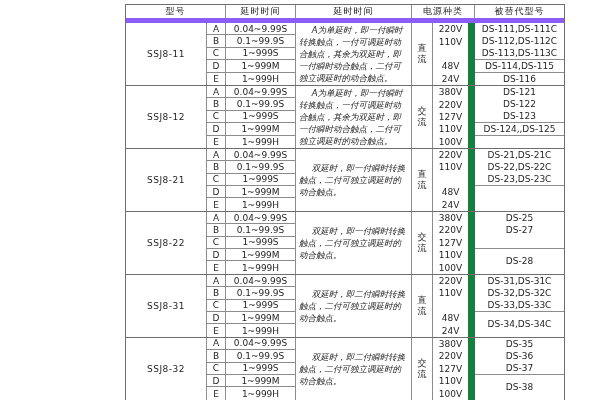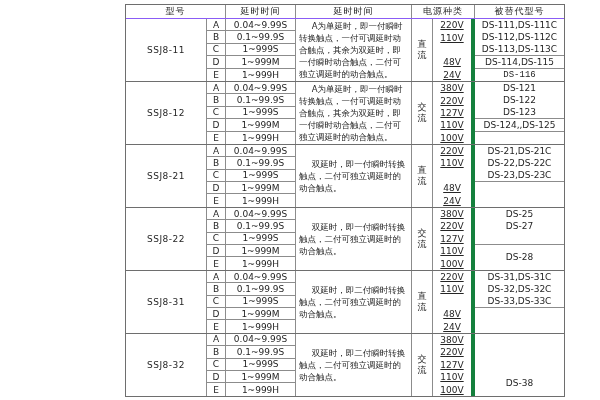--- a/index.html
+++ b/index.html
@@ -15,21 +15,21 @@
     margin:4px 0 0 125px;
     border:1px solid #6e6e6e;
     background:#fff;
     font-size:9px;
   }
   
   .hrow{
     display:grid;
     grid-template-columns:100px 70px 116px 63px 1fr;
     height:13px;
-    border-bottom:1px solid #8b5cf6;
+    border-bottom:5px solid #8b5cf6;
   }
   .hc{
     display:flex;align-items:center;justify-content:center;
     border-right:1px solid #8c8c8c;
     font-size:9px;letter-spacing:1px;
   }
   .hc.last{border-right:none;}
   
   .sec{
     display:grid;
@@ -38,36 +38,36 @@
     border-bottom:1px solid #6e6e6e;
   }
   .sec:last-child{border-bottom:none;}
   .cell{
     display:flex;align-items:center;justify-content:center;
     border-right:1px solid #8c8c8c;
     overflow:hidden;white-space:nowrap;
   }
   .model{grid-area:1/1/6/2;letter-spacing:.5px;text-align:right;}
   .rb{border-bottom:1px solid #8c8c8c;}
-  .contact{grid-area:1/4/6/5;padding:0 3px;}
+  .contact{grid-area:1/4/6/5;padding:0 3px;font-style:italic;}
   .ctext{
     margin:0;width:100%;
     font-size:8.5px;line-height:12px;
     text-indent:1.5em;text-align:left;
     white-space:normal;
   }
   .dcac{grid-area:1/5/6/6;flex-direction:column;gap:2px;line-height:9px;}
-  .vline{border-right:4px solid #15803d;display:flex;align-items:center;justify-content:center;text-decoration:underline;}
+  .vline{border-right:7px solid #15803d;display:flex;align-items:center;justify-content:center;}
   .rtop{
     grid-area:1/7/4/8;border-right:none;border-bottom:1px solid #8c8c8c;
     flex-direction:column;align-items:stretch;justify-content:flex-start;
   }
   .rline{height:12.4px;display:flex;align-items:center;justify-content:center;}
   .rb1{grid-area:4/7/5/8;border-right:none;border-bottom:1px solid #8c8c8c;}
-  .rb2{grid-area:5/7/6/8;border-right:none;font-family:Liberation Mono, monospace;}
+  .rb2{grid-area:5/7/6/8;border-right:none;}
   .rbot{grid-area:4/7/6/8;border-right:none;}
 </style>
 </head>
 <body>
 
 <div class="spec-table">
   <div class="hrow">
     <div class="hc">型号</div>
     <div class="hc">延时时间</div>
     <div class="hc">延时时间</div>
@@ -220,20 +220,21 @@
         <div class="vline" style="grid-area: 1 / 6;">220V</div>
         <div class="vline" style="grid-area: 2 / 6;">110V</div>
         <div class="vline" style="grid-area: 3 / 6;"></div>
         <div class="vline" style="grid-area: 4 / 6;">48V</div>
         <div class="vline" style="grid-area: 5 / 6;">24V</div>
         <div class="cell rtop">
           <div class="rline">DS-31,DS-31C</div>
           <div class="rline">DS-32,DS-32C</div>
           <div class="rline">DS-33,DS-33C</div>
         </div>
+        <div class="cell rbot">DS-34,DS-34C</div>
       </div>
       <div class="sec">
         <div class="cell model">SSJ8-32</div>
         <div class="cell rb" style="grid-area: 1 / 2;">A</div>
         <div class="cell rb" style="grid-area: 1 / 3;">0.04~9.99S</div>
         <div class="cell rb" style="grid-area: 2 / 2;">B</div>
         <div class="cell rb" style="grid-area: 2 / 3;">0.1~99.9S</div>
         <div class="cell rb" style="grid-area: 3 / 2;">C</div>
         <div class="cell rb" style="grid-area: 3 / 3;">1~999S</div>
         <div class="cell rb" style="grid-area: 4 / 2;">D</div>
@@ -245,16 +246,21 @@
         </div>
         <div class="cell dcac">
           <div class="kch">交</div>
           <div class="kch">流</div>
         </div>
         <div class="vline" style="grid-area: 1 / 6;">380V</div>
         <div class="vline" style="grid-area: 2 / 6;">220V</div>
         <div class="vline" style="grid-area: 3 / 6;">127V</div>
         <div class="vline" style="grid-area: 4 / 6;">110V</div>
         <div class="vline" style="grid-area: 5 / 6;">100V</div>
+        <div class="cell rtop">
+          <div class="rline">DS-35</div>
+          <div class="rline">DS-36</div>
+          <div class="rline">DS-37</div>
+        </div>
         <div class="cell rbot">DS-38</div>
       </div>
     </div>
 </div>
 
 </body></html>

